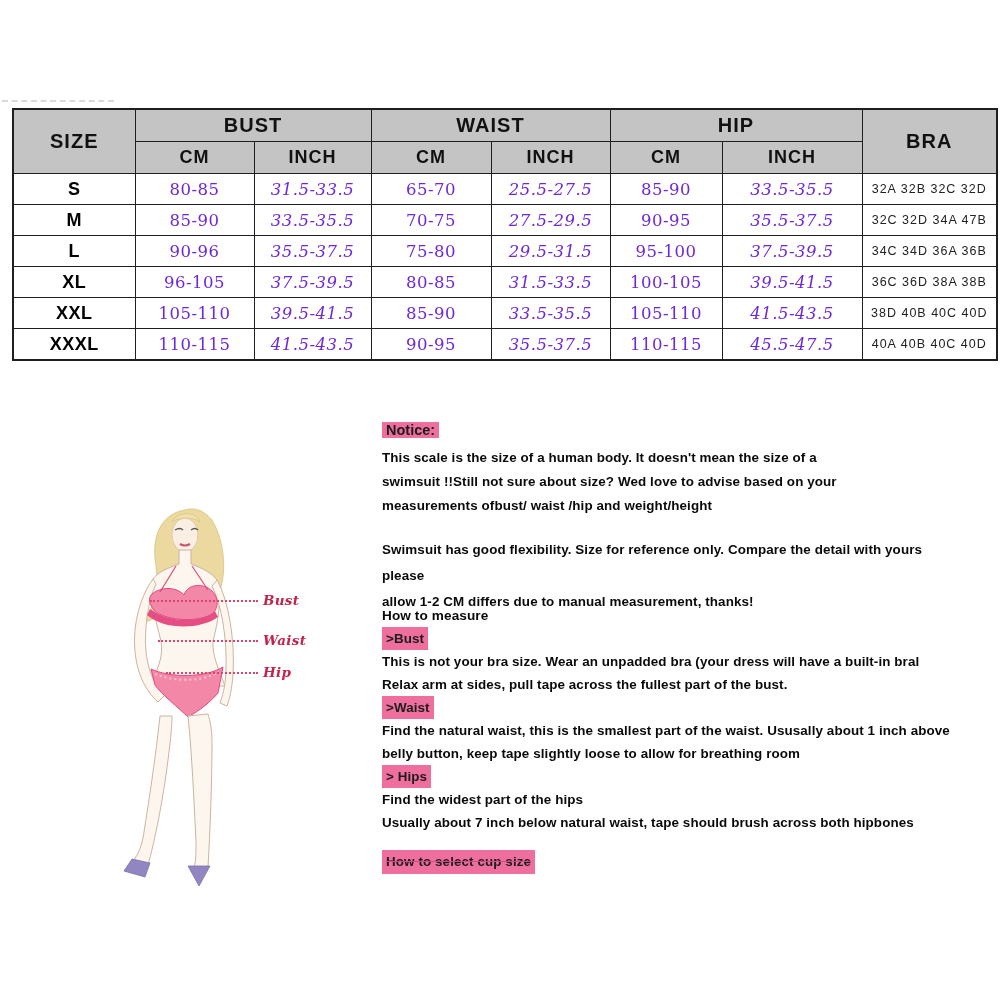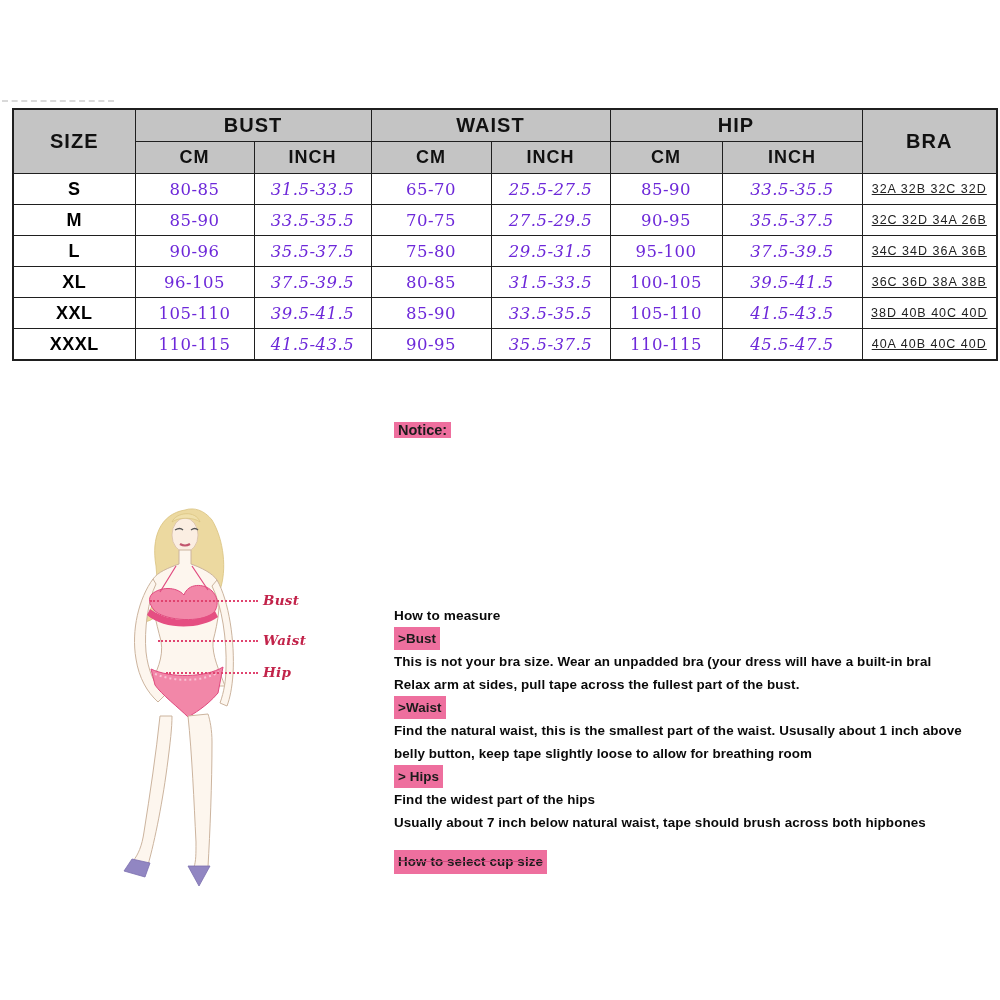--- a/index.html
+++ b/index.html
@@ -22,30 +22,30 @@
         table-layout:fixed;border:2px solid var(--border-dark);}
   table.size-table th,table.size-table td{border:1px solid var(--border-dark);text-align:center;
         vertical-align:middle;padding:0;overflow:hidden;white-space:nowrap;}
   table.size-table thead th{background:var(--header-gray);height:31px;
         font-size:20px;font-weight:700;letter-spacing:1px;color:#111;}
   table.size-table thead tr.subhead th{font-size:18px;height:31px;text-align:center;}
   table.size-table tbody td{height:30px;background:#fff;}
   td.cell-size{font-size:18px;font-weight:600;letter-spacing:.5px;}
   td.cell-cm,td.cell-inch{font-family:"DejaVu Serif",serif;font-size:16.5px;letter-spacing:.5px;color:#6d28d9;}
   td.cell-inch{background:var(--inch-gray);font-style:italic;}
-  td.cell-bra{font-size:12.5px;letter-spacing:1px;color:#222;text-decoration:underline;}
+  td.cell-bra{font-size:12.5px;letter-spacing:1px;color:#222;}
 
   
   .figure-wrap{position:absolute;left:100px;top:502px;width:200px;height:390px;}
   .measure-row{position:absolute;height:0;border-top:2px dotted var(--dotted-red);}
   .measure-label{position:absolute;font-family:"DejaVu Serif",serif;font-style:italic;font-weight:700;
         font-size:13.5px;color:var(--label-red);letter-spacing:.3px;}
 
   
-  .sec{position:absolute;left:394px;width:586px;}
+  .sec{position:absolute;left:382px;width:586px;}
   .tline{font-size:13.4px;line-height:23px;font-weight:700;letter-spacing:.1px;color:#0a0a0a;}
   .sec-notice .tline{line-height:24px;}
   .sec-flex .tline{line-height:26px;}
   .sec-cup .tline{line-height:23.5px;}
   .hl{display:inline-block;background:var(--highlight-pink);padding:0 4px;color:#1c1c1c;}
   .hl-strike{text-decoration:line-through;text-decoration-color:#d14a7e;}
   .notice-head{font-size:14.5px;font-weight:800;margin-bottom:8px;}
   .measure-head{font-size:13.6px;font-weight:800;}
 </style>
 </head>
@@ -95,21 +95,21 @@
           <td class="cell-bra">32A 32B 32C 32D</td>
         </tr>
         <tr>
           <td class="cell-size">M</td>
           <td class="cell-cm">85-90</td>
           <td class="cell-inch">33.5-35.5</td>
           <td class="cell-cm">70-75</td>
           <td class="cell-inch">27.5-29.5</td>
           <td class="cell-cm">90-95</td>
           <td class="cell-inch">35.5-37.5</td>
-          <td class="cell-bra">32C 32D 34A 26B</td>
+          <td class="cell-bra">32C 32D 34A 47B</td>
         </tr>
         <tr>
           <td class="cell-size">L</td>
           <td class="cell-cm">90-96</td>
           <td class="cell-inch">35.5-37.5</td>
           <td class="cell-cm">75-80</td>
           <td class="cell-inch">29.5-31.5</td>
           <td class="cell-cm">95-100</td>
           <td class="cell-inch">37.5-39.5</td>
           <td class="cell-bra">34C 34D 36A 36B</td>
@@ -183,22 +183,33 @@
   <span class="measure-label" style="left:263px;top:592px;">Bust</span>
 
   <div class="measure-row" style="left:158px;top:640px;width:100px;"></div>
   <span class="measure-label" style="left:263px;top:632px;">Waist</span>
 
   <div class="measure-row" style="left:166px;top:672px;width:92px;"></div>
   <span class="measure-label" style="left:263px;top:664px;">Hip</span>
 
   <section class="sec sec-notice" style="top:422px">
     <div class="notice-head"><span class="hl">Notice:</span></div>
-  </section>
-
+    <div>
+        <div class="tline">This scale is the size of a human body. It doesn't mean the size of a</div>
+        <div class="tline">swimsuit !!Still not sure about size? Wed love to advise based on your</div>
+        <div class="tline">measurements ofbust/ waist /hip and weight/height</div>
+      </div>
+  </section>
+
+  <section class="sec sec-flex" style="top:537px">
+    <div>
+        <div class="tline">Swimsuit has good flexibility. Size for reference only. Compare the detail with yours please</div>
+        <div class="tline">allow 1-2 CM differs due to manual measurement, thanks!</div>
+      </div>
+  </section>
 
   <section class="sec sec-measure" style="top:604px">
     <div class="tline measure-head">How to measure</div>
     <div class="tline"><span class="hl">&gt;Bust</span></div>
     <div>
         <div class="tline">This is not your bra size. Wear an unpadded bra (your dress will have a built-in bral</div>
         <div class="tline">Relax arm at sides, pull tape across the fullest part of the bust.</div>
       </div>
     <div class="tline"><span class="hl">&gt;Waist</span></div>
     <div>

